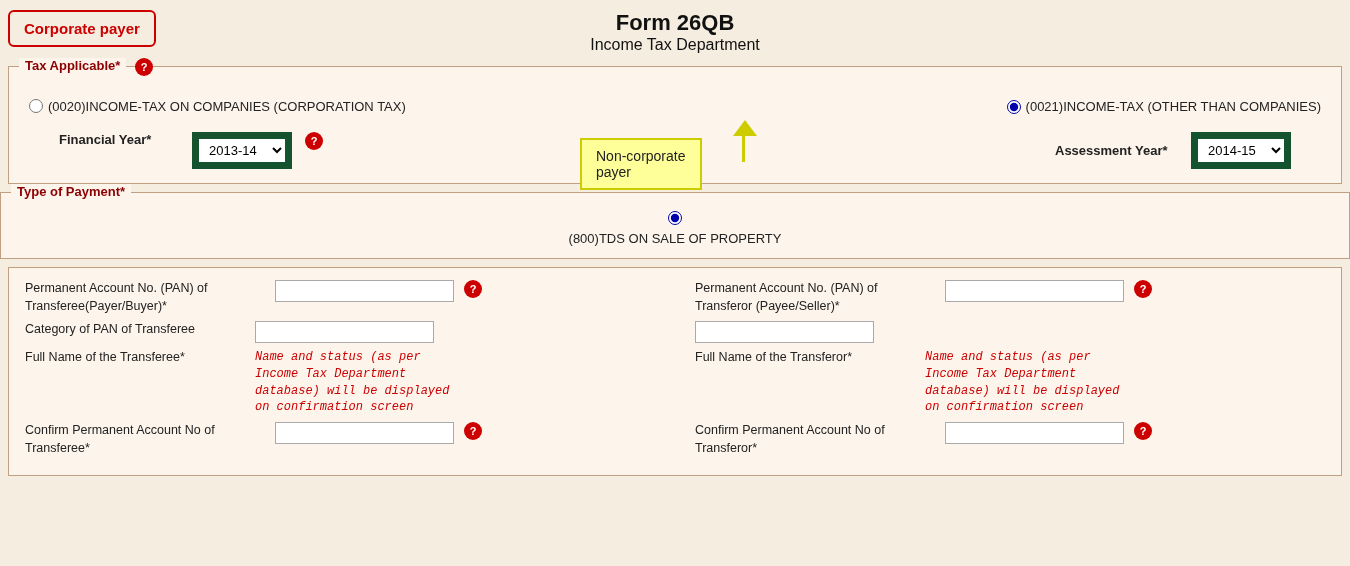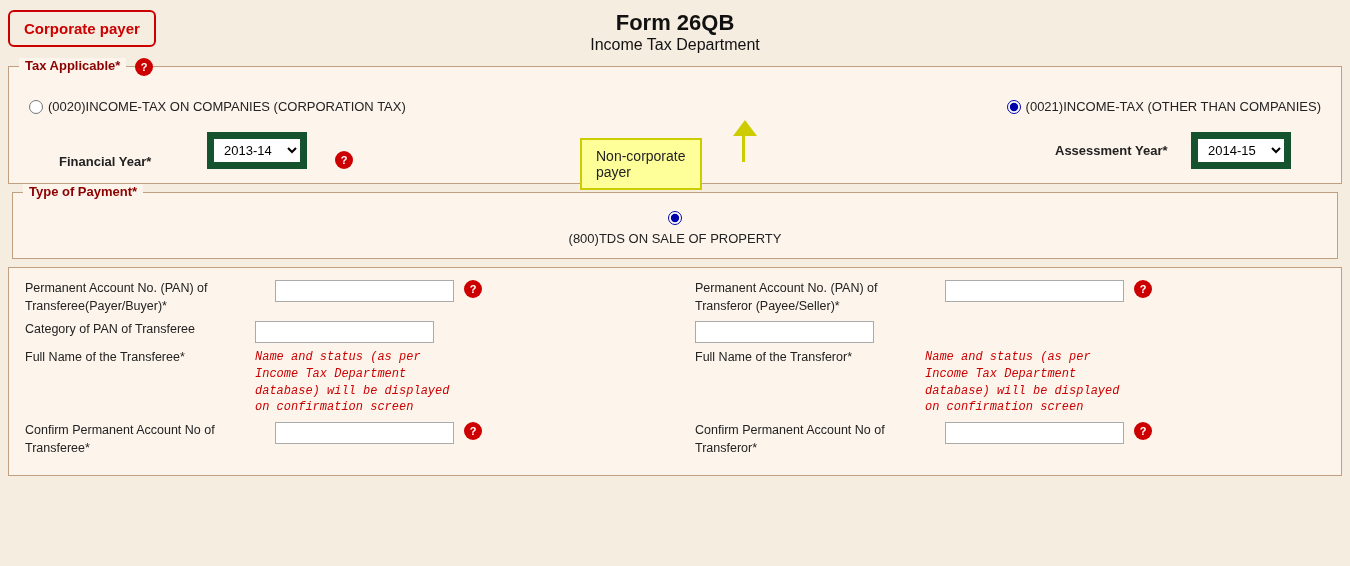--- a/index.html
+++ b/index.html
@@ -77,36 +77,36 @@
       left: 10px;
     }
 
     .tax-applicable-row {
       display: flex;
       align-items: center;
       padding: 18px 10px 6px 10px;
     }
     .radio-option {
       display: flex;
-      align-items: flex-end;
+      align-items: flex-start;
       gap: 5px;
       margin-right: 60px;
     }
     .radio-option-right {
       margin-left: auto;
       display: flex;
       align-items: center;
       gap: 5px;
     }
 
     .financial-row {
       display: flex;
-      align-items: flex-end;
+      align-items: flex-start;
       padding: 8px 40px;
-      gap: 28px;
+      gap: 13px;
       margin-top: 4px;
     }
     .financial-label {
       min-width: 120px;
       font-weight: bold;
     }
     .select-box {
       border: 7px solid #14532d;
       background: #fff;
       padding: 3px 6px;
@@ -130,21 +130,21 @@
     .assessment-group {
       margin-left: auto;
       display: flex;
       align-items: center;
       gap: 16px;
     }
 
     .type-payment-box {
       border: 1px solid #c0a080;
       background: #fdf5ec;
-      margin: 4px 12px;
+      margin: 4px 0;
       padding: 8px 10px 8px 10px;
       position: relative;
       margin-top: 8px;
     }
     .type-legend {
       color: #8B0000;
       font-weight: bold;
       font-size: 13px;
       background: #fdf5ec;
       padding: 0 6px;

